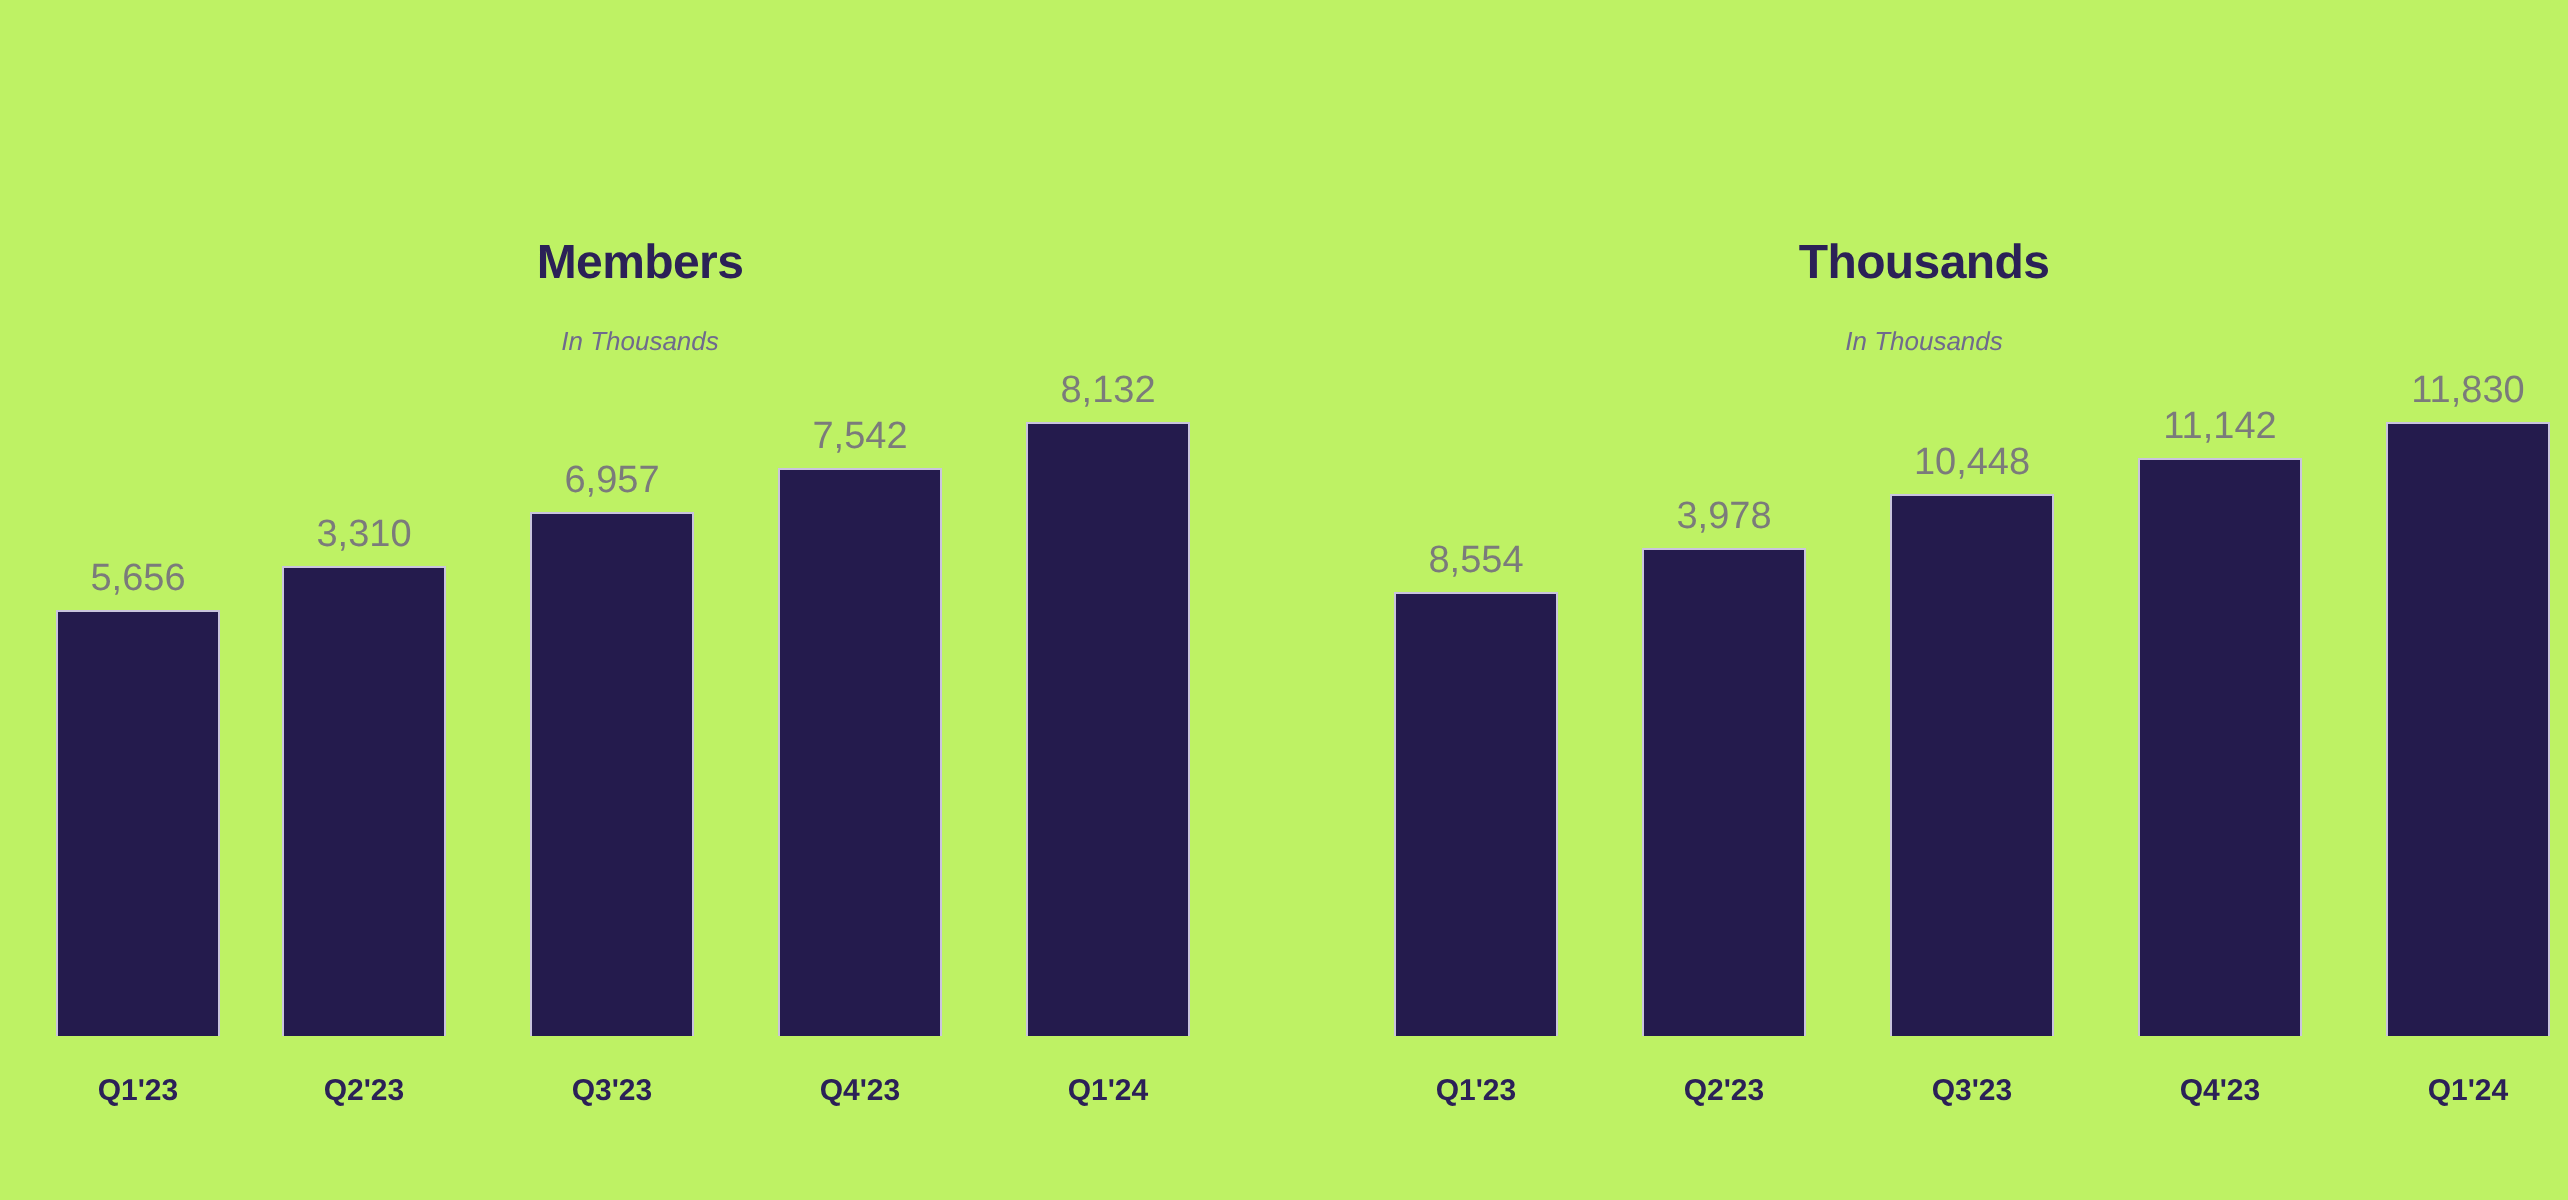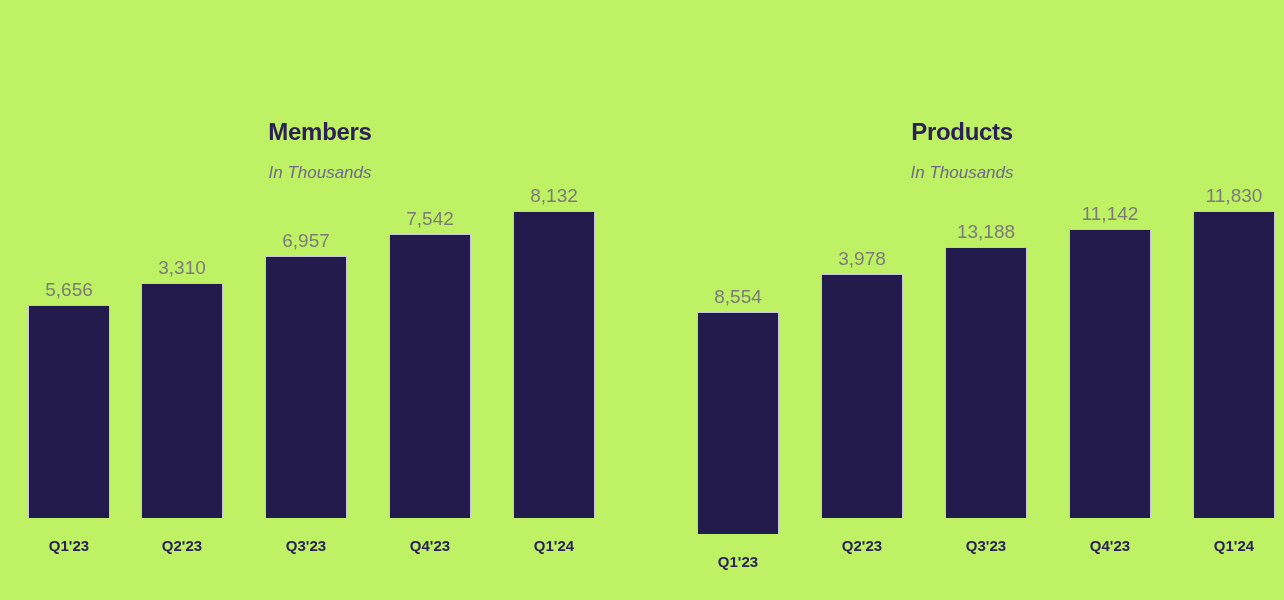--- a/index.html
+++ b/index.html
@@ -40,21 +40,21 @@
     font-weight: bold;
     letter-spacing: -0.3px;
     color: #2b2157;
     white-space: nowrap;
   }
   .panel-subtitle {
     position: absolute;
     top: 163px;
     width: 100%;
     text-align: center;
-    font-size: 17px;
+    font-size: 13px;
     font-style: italic;
     color: #6f6a8d;
     white-space: nowrap;
   }
 
   .plot {
     position: absolute;
     left: 0;
     top: 0;
     width: 100%;
@@ -129,36 +129,36 @@
         </div>
         <div class="bar-group" style="left: 513px; bottom: 82px; height: 307px;">
           <div class="bar" style="bottom: 0px; height: 307px; background: rgb(36, 27, 77); border-color: rgb(201, 196, 221);"></div>
           <div class="bar-value" style="bottom: 311px; text-align: center;">8,132</div>
           <div class="cat-label" style="bottom: -36px; top: auto;">Q1'24</div>
         </div>
       </div>
   </section>
 
   <section class="panel panel-products">
-    <div class="panel-title">Products</div>
+    <div class="panel-title">Thousands</div>
     <div class="panel-subtitle">In Thousands</div>
     <div class="plot">
-        <div class="bar-group" style="left: 57px; bottom: 66px; height: 254px;">
+        <div class="bar-group" style="left: 57px; bottom: 82px; height: 254px;">
           <div class="bar" style="bottom: 0px; height: 222px; background: rgb(36, 27, 77); border-color: rgb(201, 196, 221);"></div>
           <div class="bar-value" style="bottom: 226px;">8,554</div>
           <div class="cat-label" style="bottom: -36px; top: auto;">Q1'23</div>
         </div>
         <div class="bar-group" style="left: 181px; bottom: 82px; height: 244px;">
           <div class="bar" style="bottom: 0px; height: 244px; background: rgb(36, 27, 77); border-color: rgb(201, 196, 221);"></div>
           <div class="bar-value" style="bottom: 248px;">3,978</div>
           <div class="cat-label" style="bottom: -36px; top: auto;">Q2'23</div>
         </div>
         <div class="bar-group" style="left: 305px; bottom: 82px; height: 271px;">
           <div class="bar" style="bottom: 0px; height: 271px; background: rgb(36, 27, 77); border-color: rgb(201, 196, 221);"></div>
-          <div class="bar-value" style="bottom: 275px;">13,188</div>
+          <div class="bar-value" style="bottom: 275px;">10,448</div>
           <div class="cat-label" style="bottom: -36px; top: auto;">Q3'23</div>
         </div>
         <div class="bar-group" style="left: 429px; bottom: 82px; height: 250px;">
           <div class="bar" style="bottom: 0px; height: 289px; background: rgb(36, 27, 77); border-color: rgb(201, 196, 221);"></div>
           <div class="bar-value" style="bottom: 293px;">11,142</div>
           <div class="cat-label" style="bottom: -36px; top: auto;">Q4'23</div>
         </div>
         <div class="bar-group" style="left: 553px; bottom: 82px; height: 307px;">
           <div class="bar" style="bottom: 0px; height: 307px; background: rgb(36, 27, 77); border-color: rgb(201, 196, 221);"></div>
           <div class="bar-value" style="bottom: 311px;">11,830</div>

